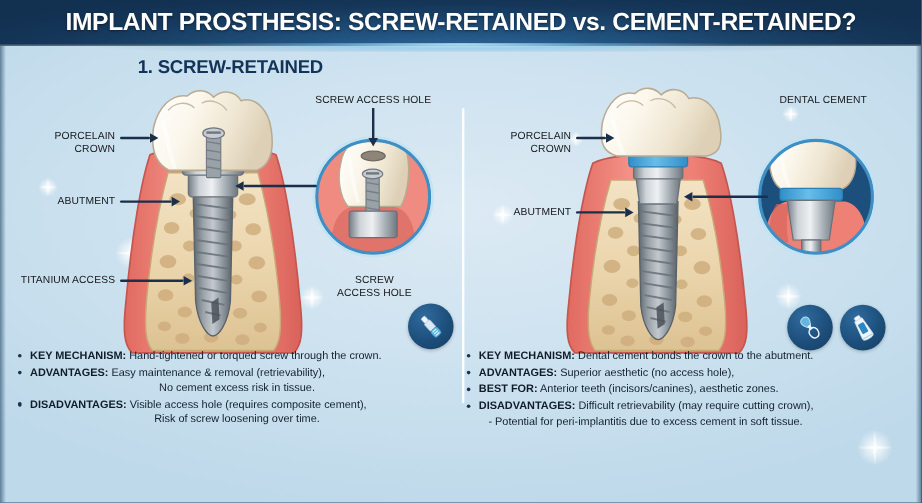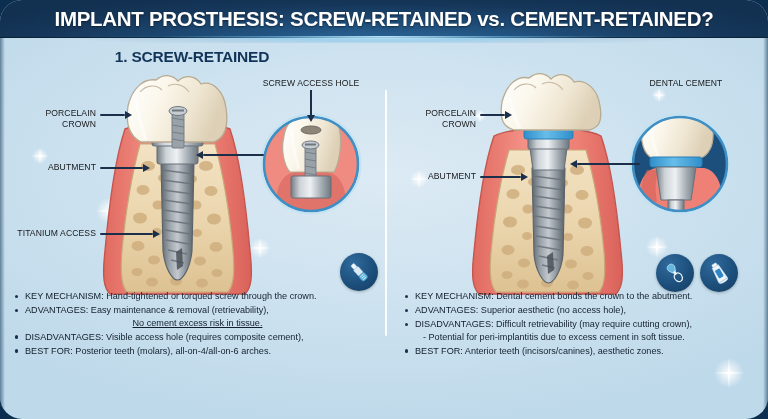--- a/index.html
+++ b/index.html
@@ -9,21 +9,20 @@
     font-family: "Liberation Sans", sans-serif;
     background: #0d2f4f;
   }
 
   #infographic {
     position: relative;
     width: 768px; height: 419px;
     background:
       radial-gradient(ellipse 70% 60% at 50% 42%, #dceaf4 0%, #cfe3f0 45%, #bed9ea 100%);
     overflow: hidden;
-    border-radius: 22px;
   }
 
   
   .header {
     position: absolute; top: 0; left: 0;
     width: 768px; height: 38px;
     background:
       radial-gradient(ellipse 60% 140% at 50% 118%, #2e6a9e 0%, #1d4a74 45%, #16375a 75%, #123050 100%);
     border-bottom: 1px solid #0c2237;
   }
@@ -123,30 +122,30 @@
     background: radial-gradient(circle at 35% 28%, #2f6a9c 0%, #1d4f7c 55%, #143c61 100%);
     box-shadow: 0 1px 3px rgba(0,0,0,.25);
     display: flex; align-items: center; justify-content: center;
   }
 
   
   .bullets {
     position: absolute; left: 14px; top: 252px; width: 362px;
     font-size: 9.1px; color: #13202e; line-height: 12.6px;
   }
-  .panel.right .bullets { left: 20px; width: 358px; }
+  .panel.right .bullets { left: 4px; width: 358px; }
   .bullet-row { position: relative; padding-left: 11px; margin-bottom: 1.5px; }
   .bullet-row .dot {
     position: absolute; left: 1px; top: 4.6px;
     width: 3.4px; height: 3.4px; border-radius: 50%; background: #1b3150;
   }
-  .bullet-row .lbl { font-weight: normal; color: #101c29; }
+  .bullet-row .lbl { font-weight: bold; color: #101c29; }
   .bullet-row .txt { font-weight: normal; }
   .sub-line { display: block; }
-  .sub-line.indent-center { text-align: center; padding-right: 6px; text-decoration: underline; }
+  .sub-line.indent-center { text-align: center; padding-right: 6px; }
   .sub-line.indent-dash { padding-left: 8px; }
 
   
   .illus { position: absolute; top: 28px; left: 0; width: 384px; height: 230px; }
 </style>
 </head>
 <body>
 
 <div id="infographic">
 
@@ -312,20 +311,22 @@
       <div class="arrow to-right" style="left:100px; top:195px; width:60px;">
         <div class="shaft" style="width:53px;"></div>
           <div class="head" style="left:53px;"></div>
       </div>
 
       <div class="callout ta-center" style="left:238px; top:40px; width:146px;">SCREW ACCESS HOLE</div>
       <div class="arrow vert" style="left:310px; top:52px; height:26px;">
         <div class="vhead"></div>
       </div>
 
+      <div class="callout ta-center" style="left:260px; top:190px; width:104px;">SCREW
+ACCESS HOLE</div>
 
       <div class="arrow to-left" style="left:196px; top:116px; width:68px;">
         <div class="shaft" style="left:7px; width:61px;"></div>
           <div class="head" style="left:0;"></div>
       </div>
 
       <div class="badge" style="left:340px; top:215px; width:38px; height:38px;">
         <svg width="26" height="26" viewBox="0 0 26 26">
           <g transform="rotate(-42 13 13)">
             <rect x="11" y="3" width="4" height="5" rx="1" fill="#eef6fb" stroke="#cfe3f0" stroke-width=".6"></rect>
@@ -342,24 +343,21 @@
           <span class="lbl">KEY MECHANISM:</span><span class="txt"> Hand-tightened or torqued screw through the crown.</span>
         </div>
         <div class="bullet-row">
           <span class="dot"></span>
           <span class="lbl">ADVANTAGES:</span><span class="txt"> Easy maintenance &amp; removal (retrievability),</span>
           <span class="sub-line indent-center">No cement excess risk in tissue.</span>
         </div>
         <div class="bullet-row">
           <span class="dot"></span>
           <span class="lbl">DISADVANTAGES:</span><span class="txt"> Visible access hole (requires composite cement),</span>
-        </div>
-        <div class="bullet-row">
-          <span class="dot"></span>
-          <span class="lbl">BEST FOR:</span><span class="txt"> Posterior teeth (molars), all-on-4/all-on-6 arches.</span>
+          <span class="sub-line indent-center">Risk of screw loosening over time.</span>
         </div>
       </div>
     </div>
 
     <div class="panel right">
 
 
       <div class="sparkle" style="left:26px;  top:132px; width:18px; height:18px;"></div>
       <div class="sparkle" style="left:90px;  top:72px;  width:12px; height:12px;"></div>
       <div class="sparkle" style="left:268px; top:50px;  width:14px; height:14px;"></div>
@@ -524,24 +522,24 @@
         <div class="bullet-row">
           <span class="dot"></span>
           <span class="lbl">KEY MECHANISM:</span><span class="txt"> Dental cement bonds the crown to the abutment.</span>
         </div>
         <div class="bullet-row">
           <span class="dot"></span>
           <span class="lbl">ADVANTAGES:</span><span class="txt"> Superior aesthetic (no access hole),</span>
         </div>
         <div class="bullet-row">
           <span class="dot"></span>
+          <span class="lbl">BEST FOR:</span><span class="txt"> Anterior teeth (incisors/canines), aesthetic zones.</span>
+        </div>
+        <div class="bullet-row">
+          <span class="dot"></span>
           <span class="lbl">DISADVANTAGES:</span><span class="txt"> Difficult retrievability (may require cutting crown),</span>
           <span class="sub-line indent-dash">- Potential for peri-implantitis due to excess cement in soft tissue.</span>
         </div>
-        <div class="bullet-row">
-          <span class="dot"></span>
-          <span class="lbl">BEST FOR:</span><span class="txt"> Anterior teeth (incisors/canines), aesthetic zones.</span>
-        </div>
       </div>
     </div>
 
   </div>
 </div>
 
 </body></html>

